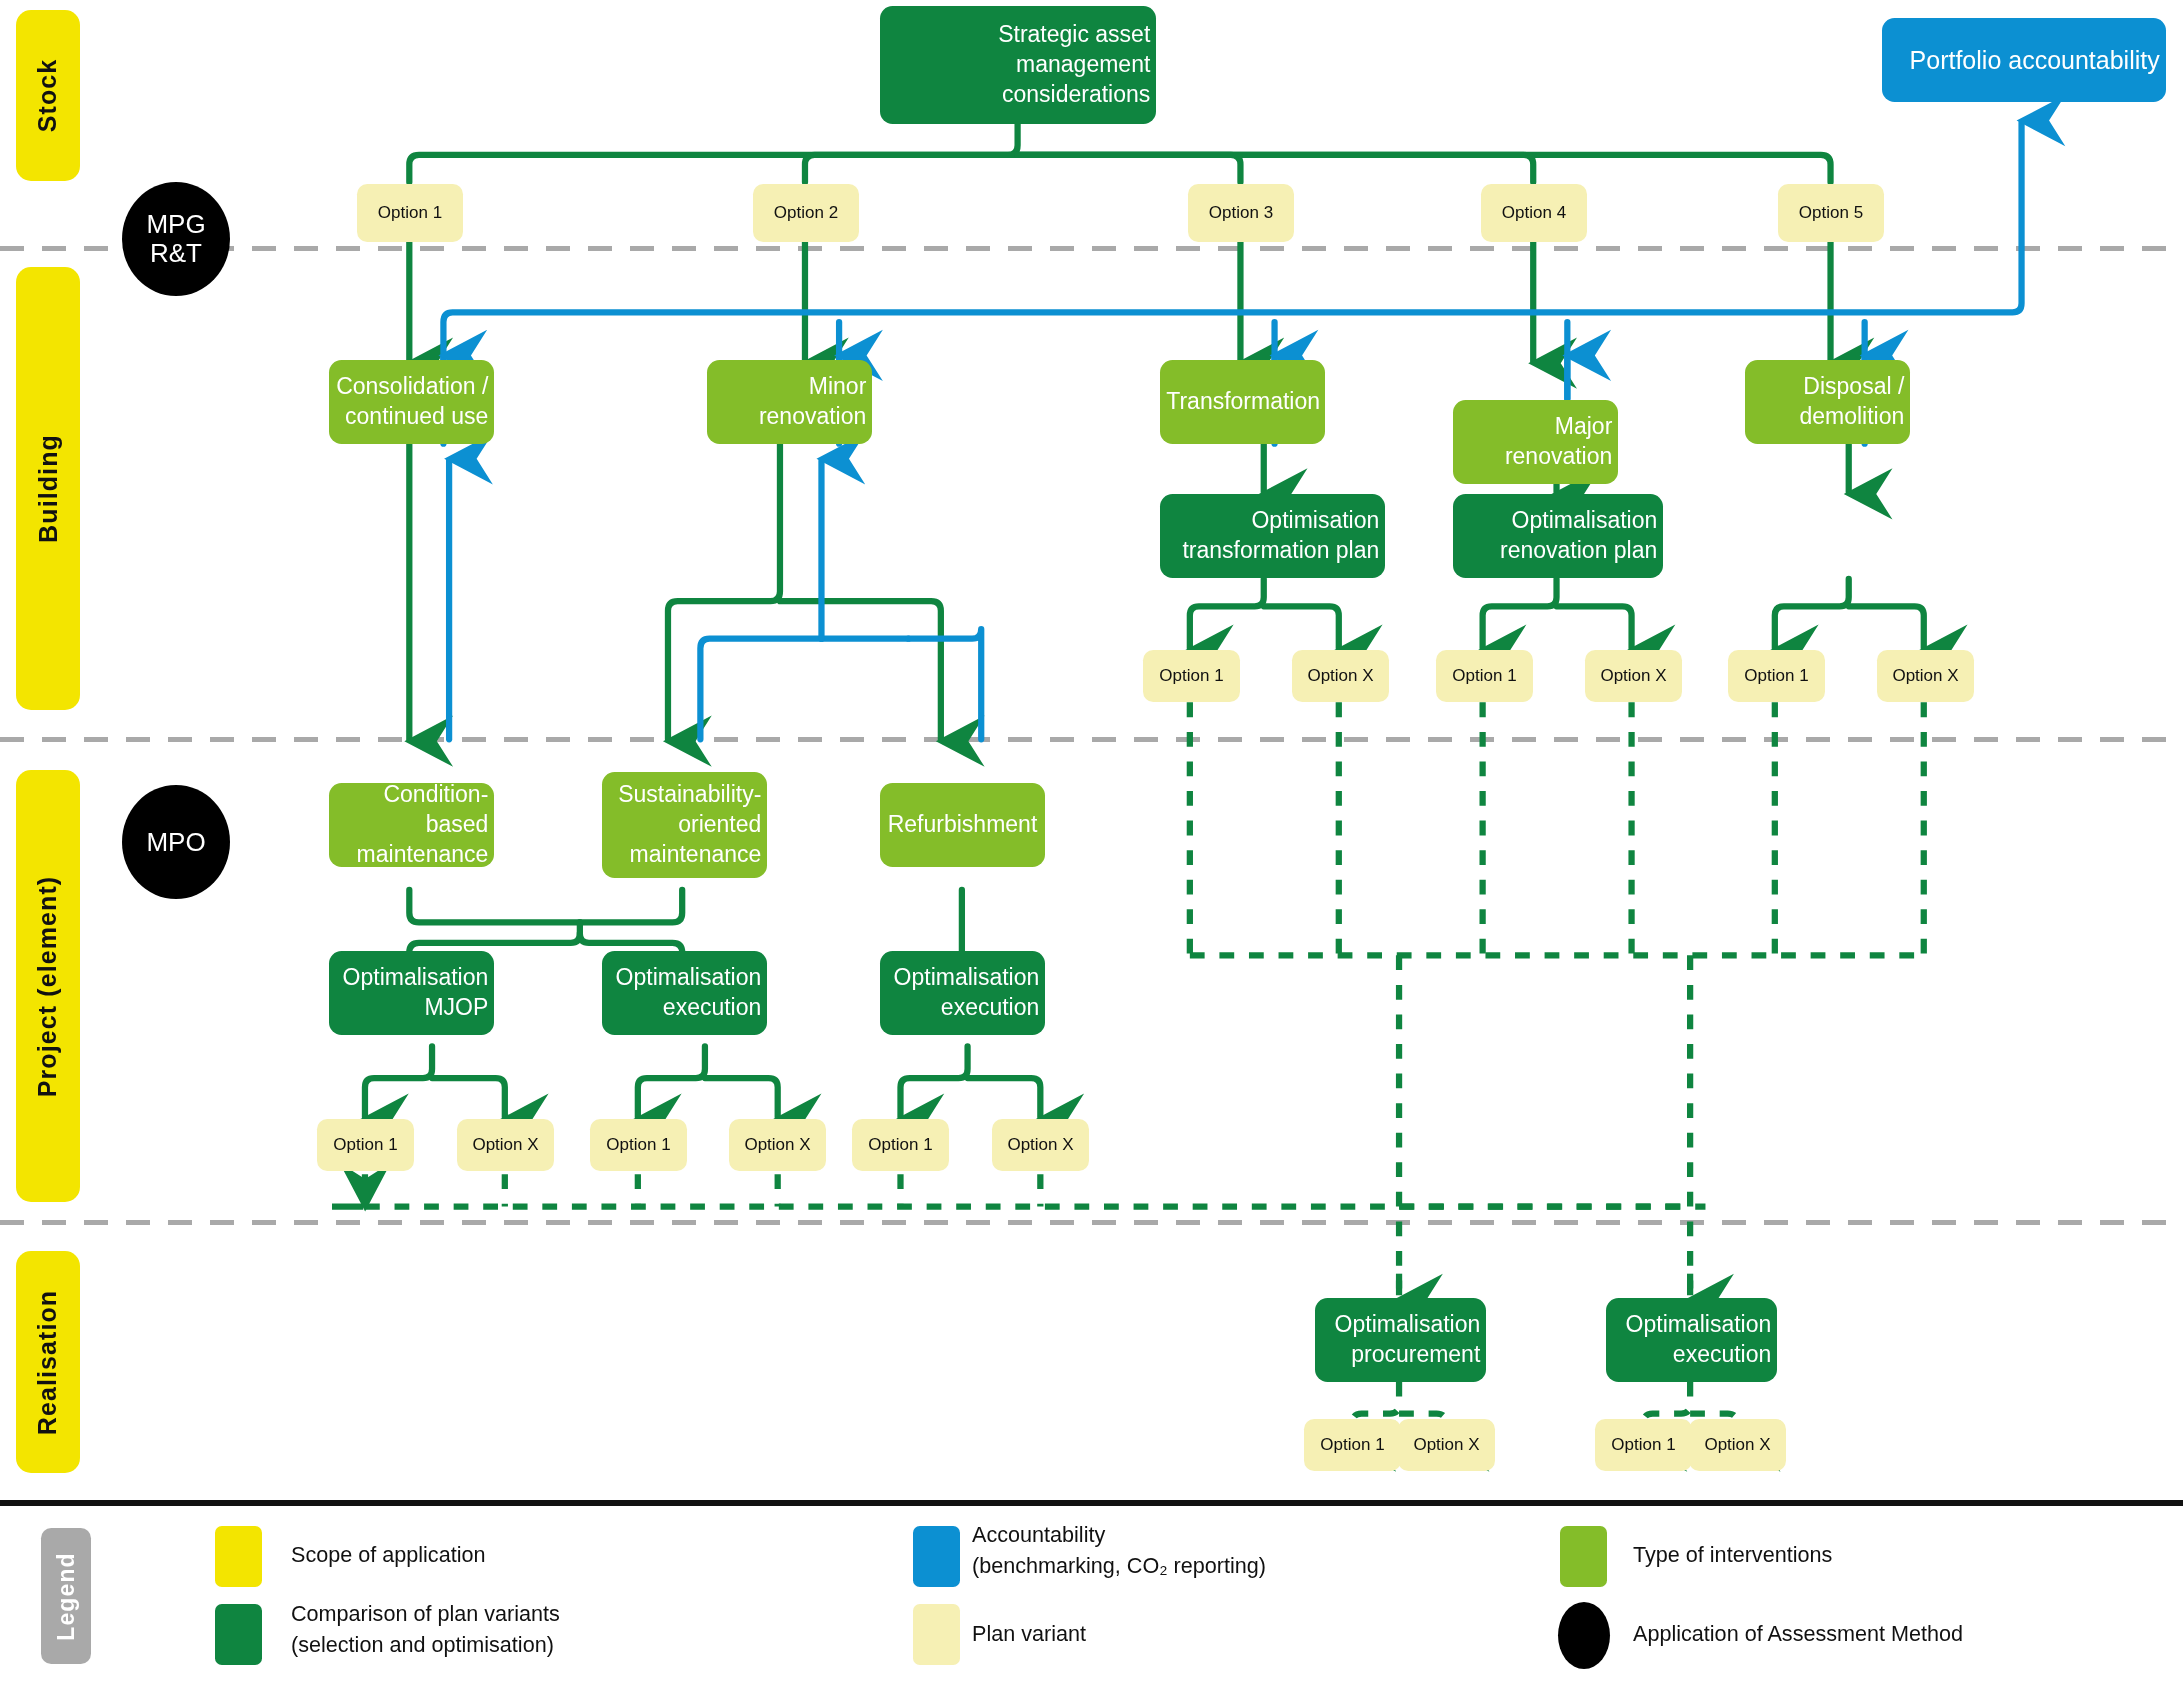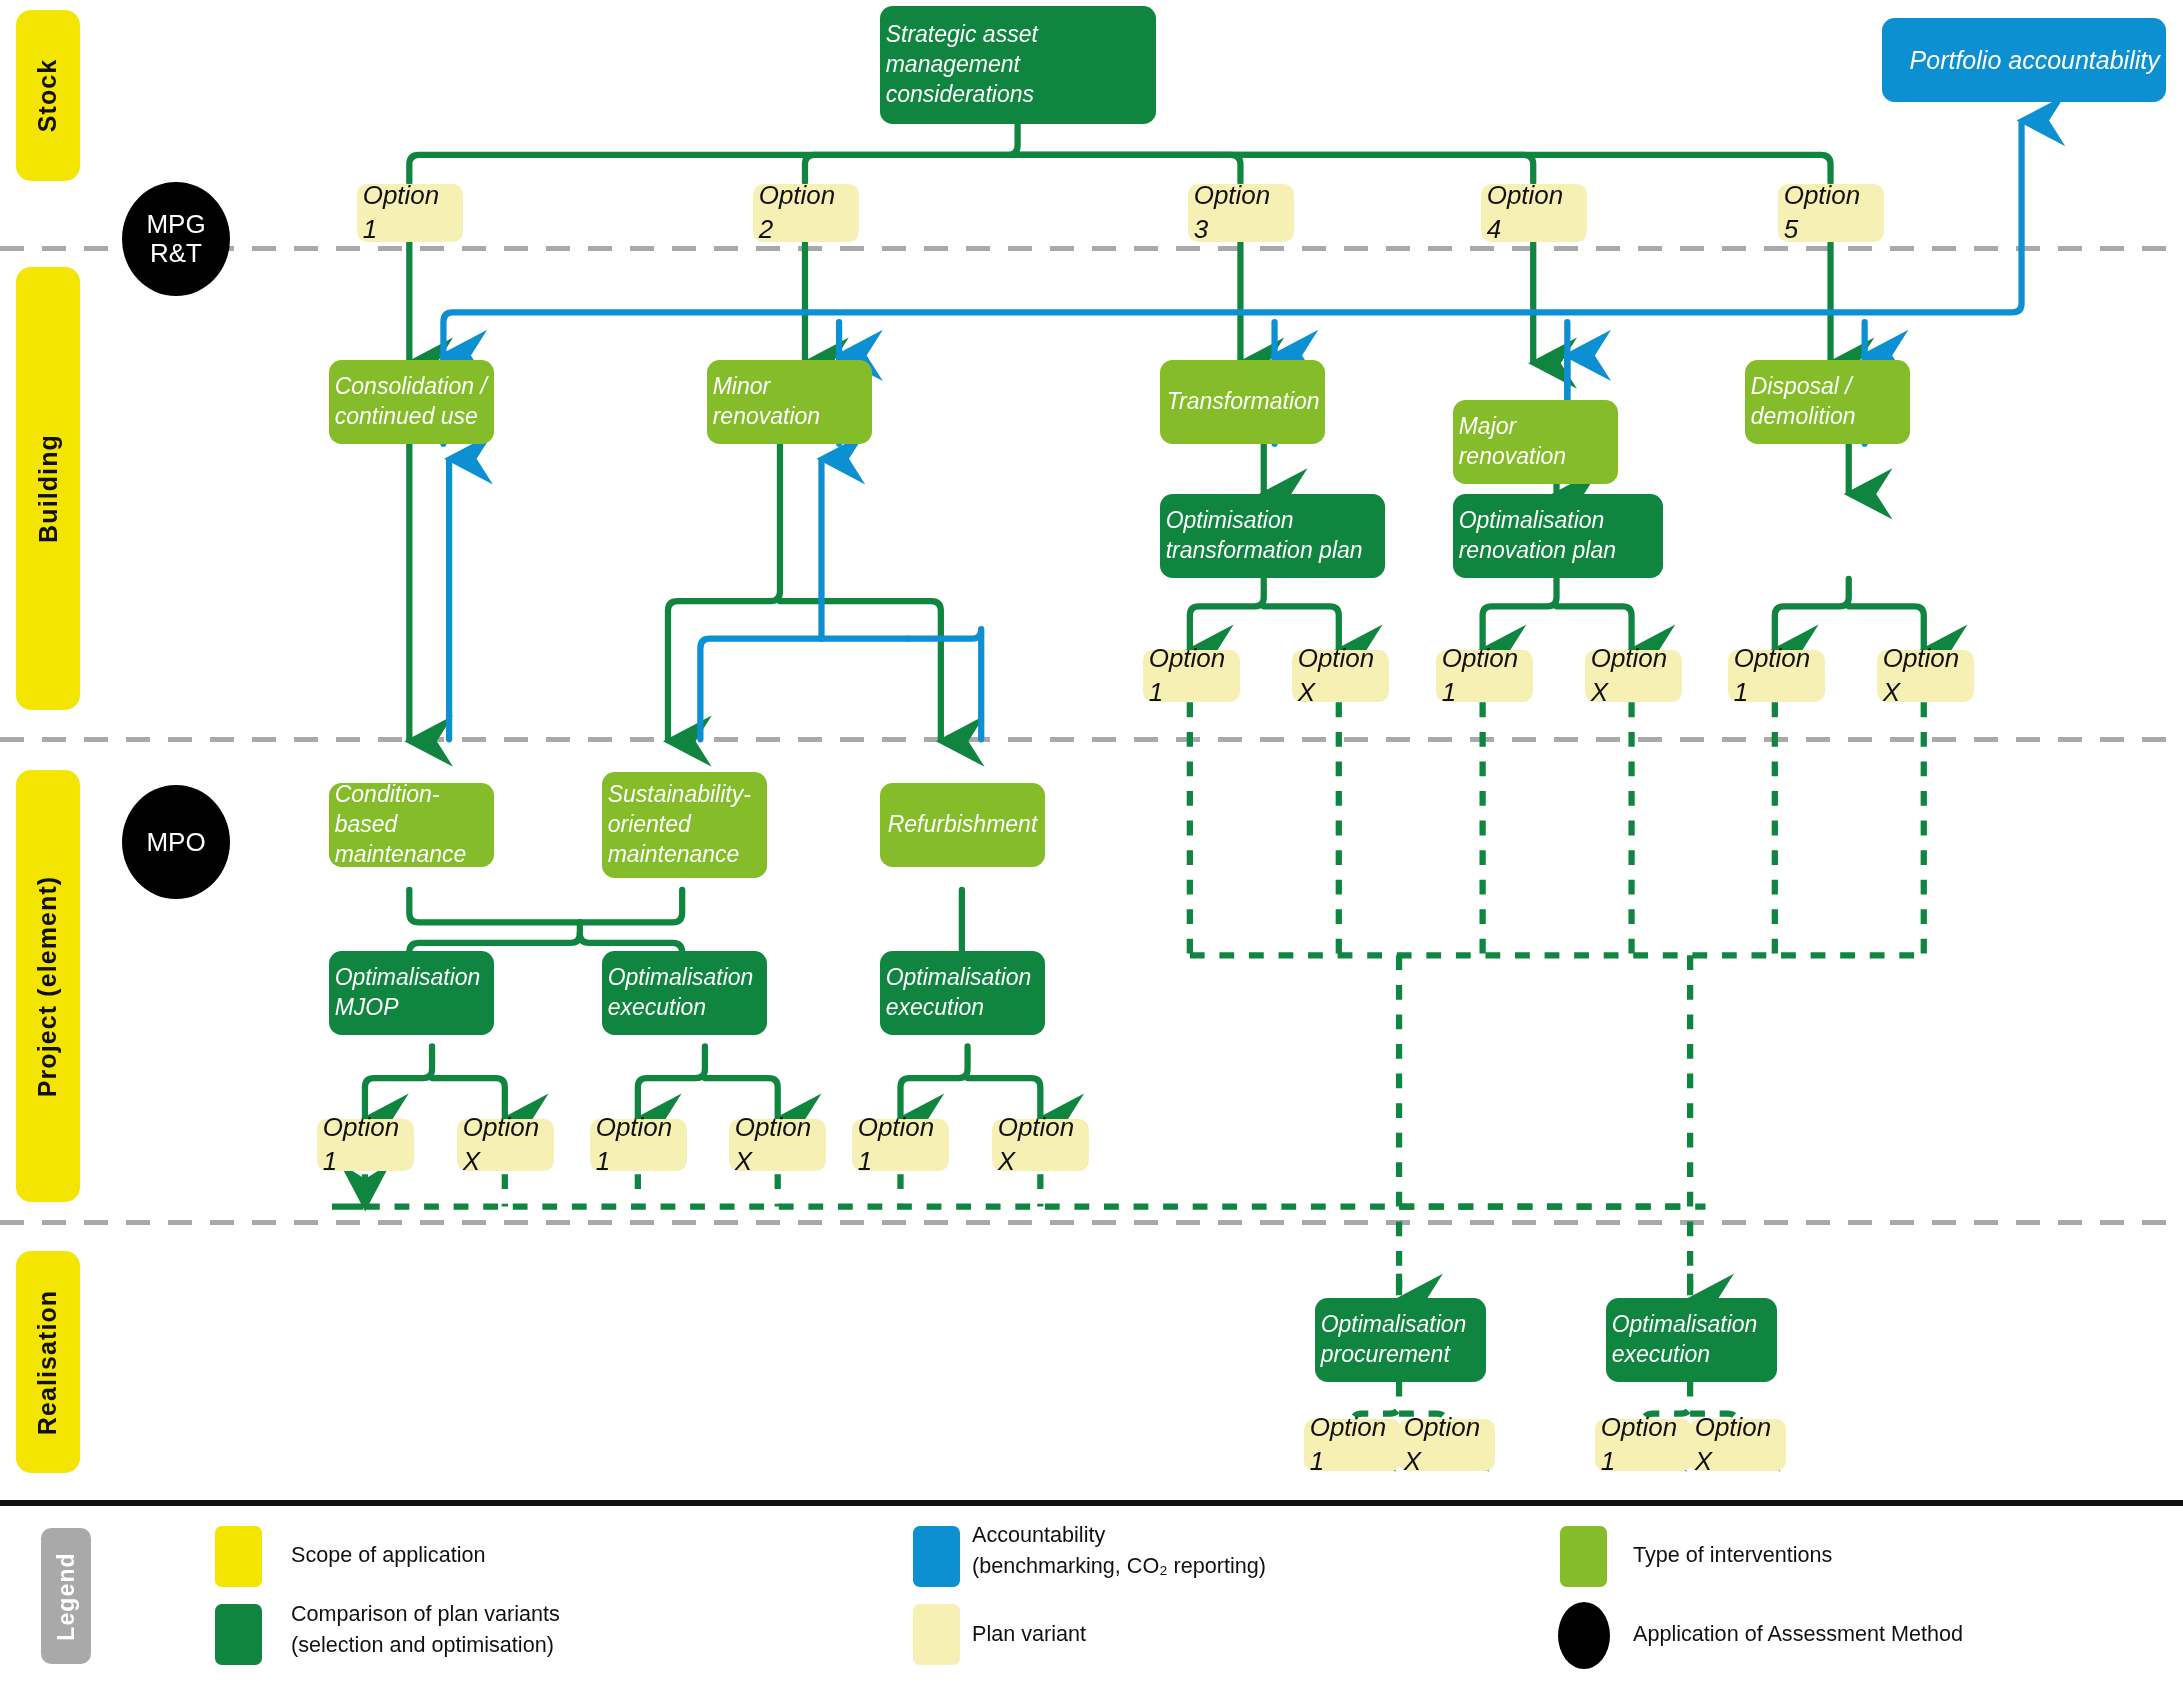--- a/index.html
+++ b/index.html
@@ -8,30 +8,29 @@
     width:2183px; height:1706px;
     font-family:"Liberation Sans", sans-serif;
     position:relative; overflow:hidden;
   }
   #stage { position:absolute; inset:0; }
 
   
   .node {
     position:absolute;
     display:flex; align-items:center; justify-content:center;
-    text-align:left;
+    text-align:right;
     border-radius:12.5px;
     line-height:1.30;
     padding:3.4px 5.7px;
     z-index:5;
-    font-style:italic;
   }
   .n-dark   { background:#0f8540; color:#ffffff; font-size:23px; }
   .n-light  { background:#84bd29; color:#ffffff; font-size:23px; }
-  .n-plan   { background:#f6f0b4; color:#111111; font-size:26px; border-radius:10.2px; }
+  .n-plan   { background:#f6f0b4; color:#111111; font-size:17px; border-radius:10.2px; }
   .n-blue   { background:#0c90d2; color:#ffffff; font-size:25px; }
 
   
   .scope {
     position:absolute;
     background:#f3e500;
     border-radius:15px;
     display:flex; align-items:center; justify-content:center;
     z-index:6;
   }

